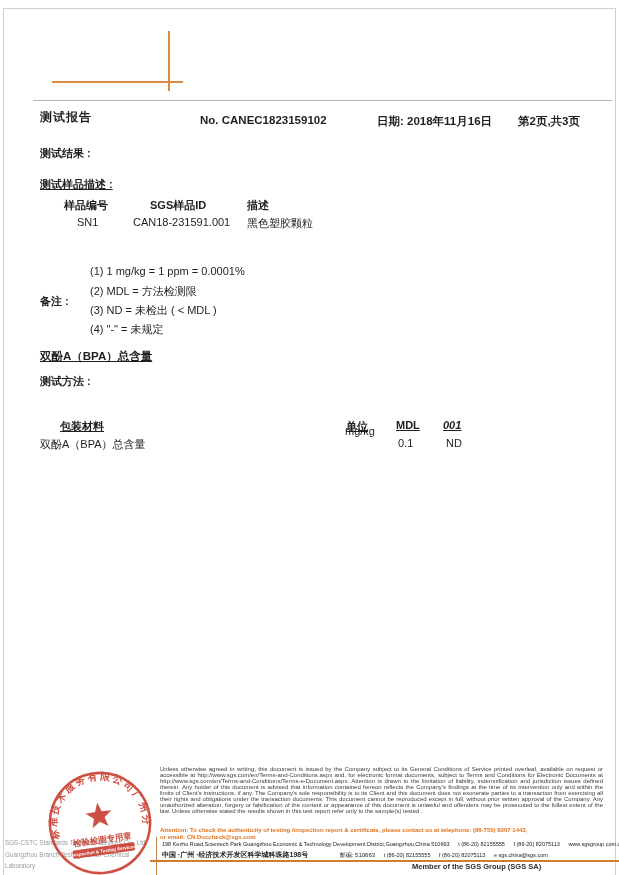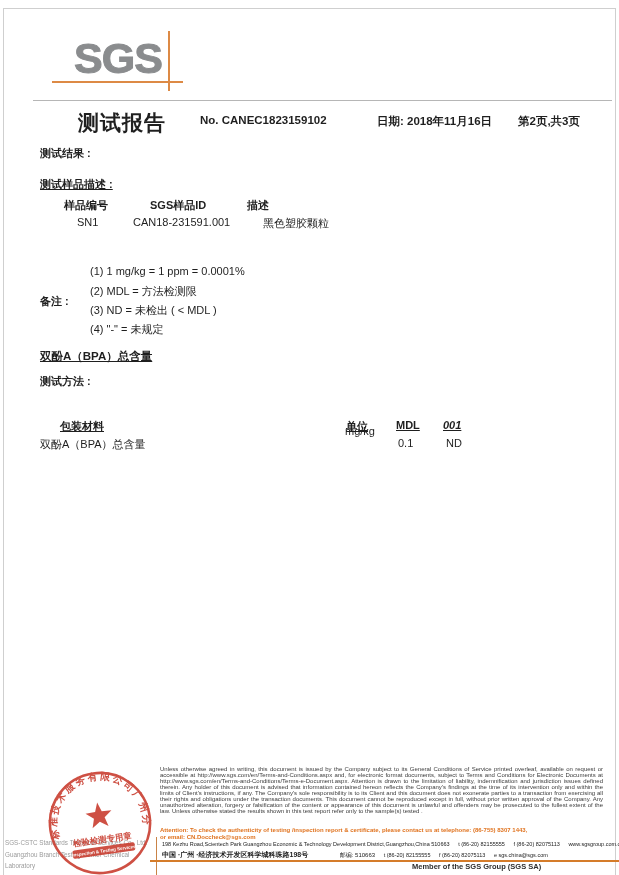--- a/index.html
+++ b/index.html
@@ -8,33 +8,33 @@
   .abs{position:absolute;}
   .page-border{left:3px;top:8px;width:611px;height:867px;
         border-left:1px solid #cfcfcf;border-right:1px solid #cfcfcf;border-top:1px solid #cfcfcf;}
   
   .sgs-logo{left:74px;top:37px;font-size:43px;line-height:1;font-weight:bold;color:#8a8c8e;
         letter-spacing:-1px;-webkit-text-stroke:1px #8a8c8e;}
   .logo-hline{left:52px;top:81px;width:131px;height:2px;background:#dd8a45;}
   .logo-vline{left:168px;top:31px;width:2px;height:60px;background:#dd8a45;}
   .header-sep{left:33px;top:100px;width:579px;height:1px;background:#b6b6b6;}
   
-  .report-title{left:40px;top:109px;font-size:21px;font-weight:bold;letter-spacing:1px;margin-left:38px;}
+  .report-title{left:40px;top:109px;font-size:12px;font-weight:bold;letter-spacing:1px;}
   .hdr{font-size:11.5px;font-weight:bold;}
   .report-no{left:200px;top:114px;}
   .report-date{left:377px;top:114px;}
   .report-page{left:518px;top:114px;}
   
   .lbl{font-size:11px;font-weight:bold;}
   .txt{font-size:11px;}
   .u{text-decoration:underline;}
   .results-label{left:40px;top:146px;}
   .sample-desc-label{left:40px;top:177px;}
   .st-h0{left:64px;top:198px;}  .st-h1{left:150px;top:198px;}  .st-h2{left:247px;top:198px;}
-  .st-c0{left:77px;top:216px;}  .st-c1{left:133px;top:216px;}  .st-c2{left:247px;top:216px;margin-left:16px;}
+  .st-c0{left:77px;top:216px;}  .st-c1{left:133px;top:216px;}  .st-c2{left:247px;top:216px;}
   .notes-label{left:40px;top:246px;margin-top:48px;}
   .note0{left:90px;top:265px;} .note1{left:90px;top:284px;}
   .note2{left:90px;top:303px;} .note3{left:90px;top:322px;}
   .bpa-heading{left:40px;top:349px;font-size:11.5px;font-weight:bold;text-decoration:underline;}
   .method-label{left:40px;top:374px;}
   .method-text{left:125px;top:371px;width:465px;font-size:11px;line-height:19.5px;}
   .rt-h0{left:60px;top:419px;}  .rt-h1{left:346px;top:419px;}
   .rt-h2{left:396px;top:419px;} .rt-h3{left:443px;top:419px;font-style:italic;}
   .rt-c0{left:40px;top:437px;}  .rt-c1{left:345px;top:425px;}
   .rt-c2{left:398px;top:437px;} .rt-c3{left:446px;top:437px;}
@@ -53,21 +53,20 @@
   .member{left:412px;top:862px;font-size:7.5px;font-weight:bold;color:#2e2e2e;}
   .company-gray{left:5px;top:837px;width:152px;font-size:6.3px;line-height:11.5px;color:#9b9b9b;}
   .stamp{left:46px;top:769px;width:108px;height:108px;}
 </style>
 </head>
 <body>
 
 <div id="page">
   <div class="abs page-border"></div>
 
-  <div class="abs sgs-logo">SGS</div>
   <div class="abs logo-hline"></div>
   <div class="abs logo-vline"></div>
   <div class="abs header-sep"></div>
 
   <div class="abs report-title">测试报告</div>
   <div class="abs hdr report-no">No. CANEC1823159102</div>
   <div class="abs hdr report-date">日期: 2018年11月16日</div>
   <div class="abs hdr report-page">第2页,共3页</div>
 
   <div class="abs lbl results-label">测试结果 :</div>

